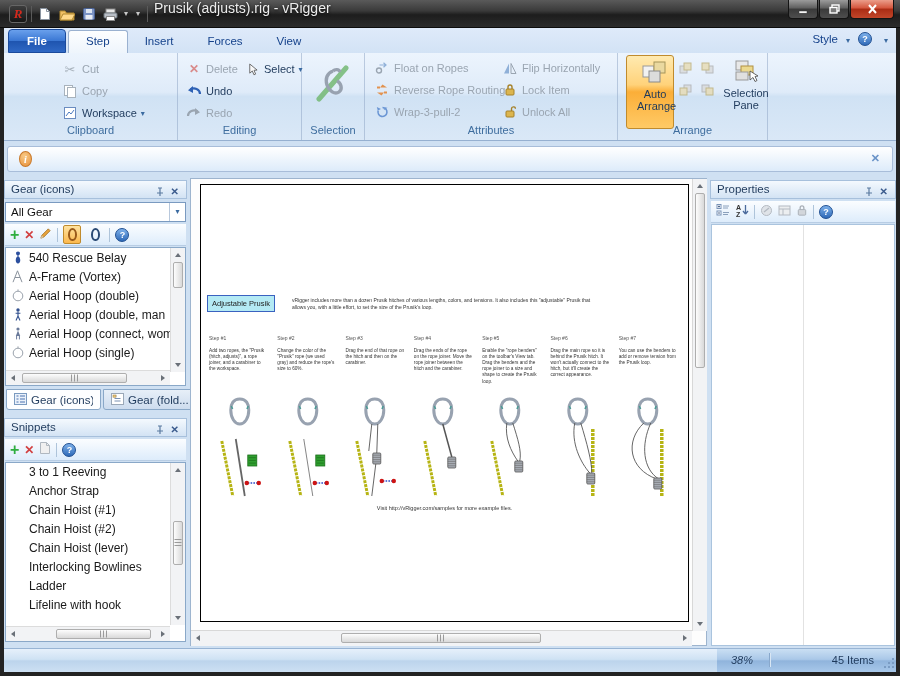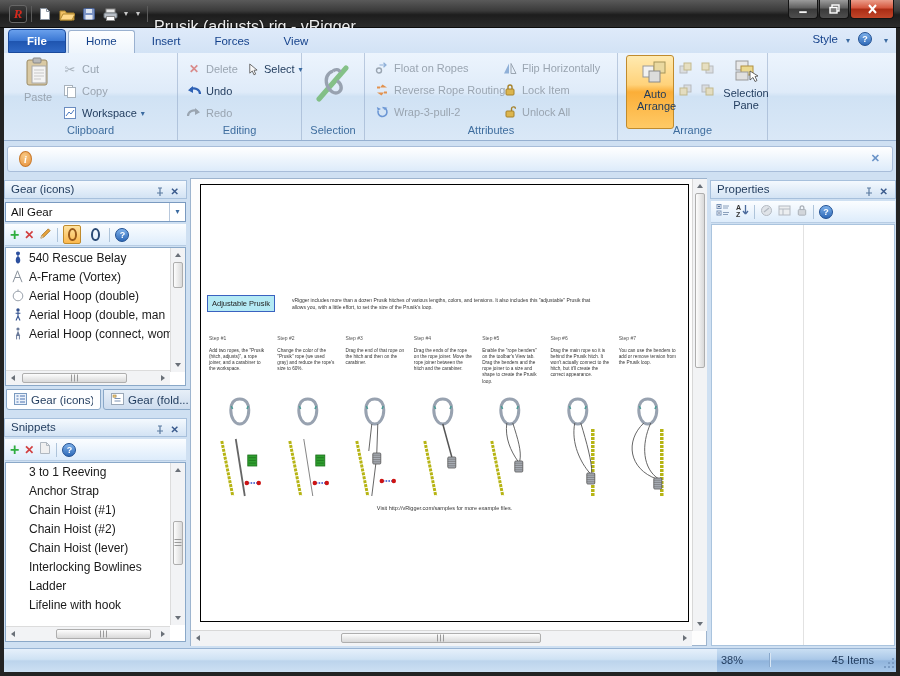--- a/index.html
+++ b/index.html
@@ -9,21 +9,21 @@
   
   .titlebar { position:absolute; left:0; top:0; width:900px; height:28px;
     background:linear-gradient(#5a5a5a 0%, #3a3a3a 40%, #1d1d1d 55%, #2b2b2b 100%);
     border-bottom:1px solid #0c0c0c; }
   .r-logo { position:absolute; left:9px; top:5px; width:18px; height:18px; border:1px solid #666;
     border-radius:3px; background:linear-gradient(#3c3c3c,#161616); color:#d42a1e; font-weight:bold;
     font-style:italic; font-size:13px; text-align:center; line-height:16px; font-family:"Liberation Serif",serif; }
   .tb-sep { position:absolute; top:6px; width:1px; height:16px; background:#5a5a5a; }
   .qat-btn { position:absolute; top:6px; width:18px; height:16px; display:flex; align-items:center; justify-content:center; }
   .qat-dd { position:absolute; top:9px; color:#c8c8c8; font-size:8px; width:10px; text-align:center; }
-  .tb-title { position:absolute; left:154px; top:18px; color:#ececec; font-size:16px; text-shadow:0 1px 3px #000; white-space:nowrap; }
+  .tb-title { position:absolute; left:154px; top:0; color:#ececec; font-size:14px; text-shadow:0 1px 3px #000; white-space:nowrap; }
   .winbtns { position:absolute; right:6px; top:0; display:flex; gap:1px; }
   .winbtn { height:19px; border:1px solid #141414; border-top:none; border-radius:0 0 4px 4px;
     display:flex; align-items:center; justify-content:center;
     background:linear-gradient(#9b9b9b 0%, #5e5e5e 45%, #3a3a3a 50%, #4e4e4e 100%); }
   .winbtn.min, .winbtn.max { width:30px; }
   .winbtn.close { width:44px; background:linear-gradient(#eb9d8a 0%, #d4553c 45%, #aa2c14 50%, #c2462a 100%); }
 
   
   .client { position:absolute; left:4px; top:28px; width:892px; height:644px; background:#cfe0f2; }
 
@@ -166,21 +166,21 @@
   .prop-toolbar { top:21px; }
   .prop-grid { position:absolute; left:1px; right:1px; top:44px; bottom:0; background:#fff; border:1px solid #aac4de; }
   .prop-grid::before { content:""; position:absolute; left:50%; top:0; bottom:0; width:1px; background:#e2e2e2; }
 
   
   .statusbar { position:absolute; left:0; right:0; top:620px; height:24px; border-top:1px solid #98b4d4; }
   .sb-left { position:absolute; left:0; top:0; bottom:0; width:713px;
     background:linear-gradient(#e6f0fb 0%, #cfe2f4 45%, #bcd4ec 52%, #cde0f3 100%); }
   .sb-right { position:absolute; left:713px; right:0; top:0; bottom:0; color:#1e395b; font-size:11px;
     background:linear-gradient(#cadff3 0%, #aac8e8 45%, #90b4dc 52%, #a8c8ea 100%); }
-  .sb-zoom { position:absolute; left:4px; top:5px; }
+  .sb-zoom { position:absolute; left:14px; top:5px;font-style:italic; }
   .sb-sep { position:absolute; left:52px; top:4px; width:1px; height:14px; background:#88a8cc; box-shadow:1px 0 0 #d8e6f4; }
   .sb-items { position:absolute; right:22px; top:5px; }
   .sb-grip { position:absolute; right:1px; bottom:1px; }
 </style>
 </head>
 <body>
 
 <div id="app">
 
   <div class="titlebar">
@@ -234,43 +234,34 @@
           </svg>
       </div>
     </div>
   </div>
 
   <div class="client">
 
     <div class="tabrow">
       <div class="file-btn">File</div>
       <div id="rtabs">
-          <div class="rtab active"><span class="rtab-label">Home</span></div>
+          <div class="rtab active"><span class="rtab-label">Step</span></div>
           <div class="rtab"><span class="rtab-label">Insert</span></div>
           <div class="rtab"><span class="rtab-label">Forces</span></div>
           <div class="rtab"><span class="rtab-label">View</span></div>
         </div>
       <span class="style-label">Style</span>
       <span class="dd-glyph style-dd">▾</span>
       <div class="help-circle ribbon-help">?</div>
       <span class="dd-glyph ribbon-help-dd">▾</span>
     </div>
 
     <div class="ribbon-body">
 
       <div class="grp g-clipboard">
-        <div class="bigbtn paste-btn disabled">
-          <svg width="26" height="30" viewBox="0 0 26 30">
-              <rect x="2" y="3" width="20" height="25" rx="2" fill="#d9c9a3" stroke="#9a8a64"></rect>
-              <rect x="8" y="1" width="8" height="5" rx="1" fill="#b8b8b8" stroke="#888"></rect>
-              <rect x="7" y="9" width="14" height="17" fill="#f4f4f4" stroke="#aaa"></rect>
-              <path d="M9 13 h10 M9 16 h10 M9 19 h10 M9 22 h7" stroke="#c8c8c8"></path>
-            </svg>
-          <div class="blabel">Paste</div>
-        </div>
         <div class="sbtn disabled" style="left:58px; top:6px">
           <span class="ic cut-glyph">✂</span>
           <span>Cut</span>
         </div>
         <div class="sbtn disabled" style="left:58px; top:28px">
           <span class="ic">
               <svg width="14" height="14" viewBox="0 0 14 14">
                 <rect x="1.5" y="1.5" width="8" height="10" fill="#fff" stroke="#a8b2bc"></rect>
                 <rect x="4.5" y="3.5" width="8" height="10" fill="#fff" stroke="#a8b2bc"></rect>
               </svg>
@@ -521,20 +512,29 @@
   </div>
             <div class="list-item">
     <span class="gi-icon">
                 <svg width="10" height="13" viewBox="0 0 10 13">
                   <circle cx="5" cy="2" r="1.6" fill="#6a7a9a"></circle>
                   <path d="M5 3.6 L2.8 9 H7.2 Z" fill="#6a7a9a"></path>
                   <path d="M3.6 9 V12.4 M6.4 9 V12.4" stroke="#6a7a9a"></path>
                 </svg>
               </span>
     <span class="li-label">Aerial Hoop (connect, wom</span>
+  </div>
+            <div class="list-item">
+    <span class="gi-icon">
+                <svg width="12" height="13" viewBox="0 0 12 13">
+                  <circle cx="6" cy="7" r="4.8" fill="none" stroke="#9aa2ac"></circle>
+                  <path d="M6 2.2 V0.4" stroke="#9aa2ac"></path>
+                </svg>
+              </span>
+    <span class="li-label">Aerial Hoop (single)</span>
   </div>
           </div>
         <div class="vscroll gear-vs" style="bottom:15px">
           <span class="arr up"></span>
           <div class="sthumb" style="left:2px; width:10px; top:14px; height:26px"></div>
           <span class="arr down"></span>
         </div>
         <div class="hscroll gear-hs">
           <span class="arr left"></span>
           <div class="sthumb h" style="left:16px; width:105px">

